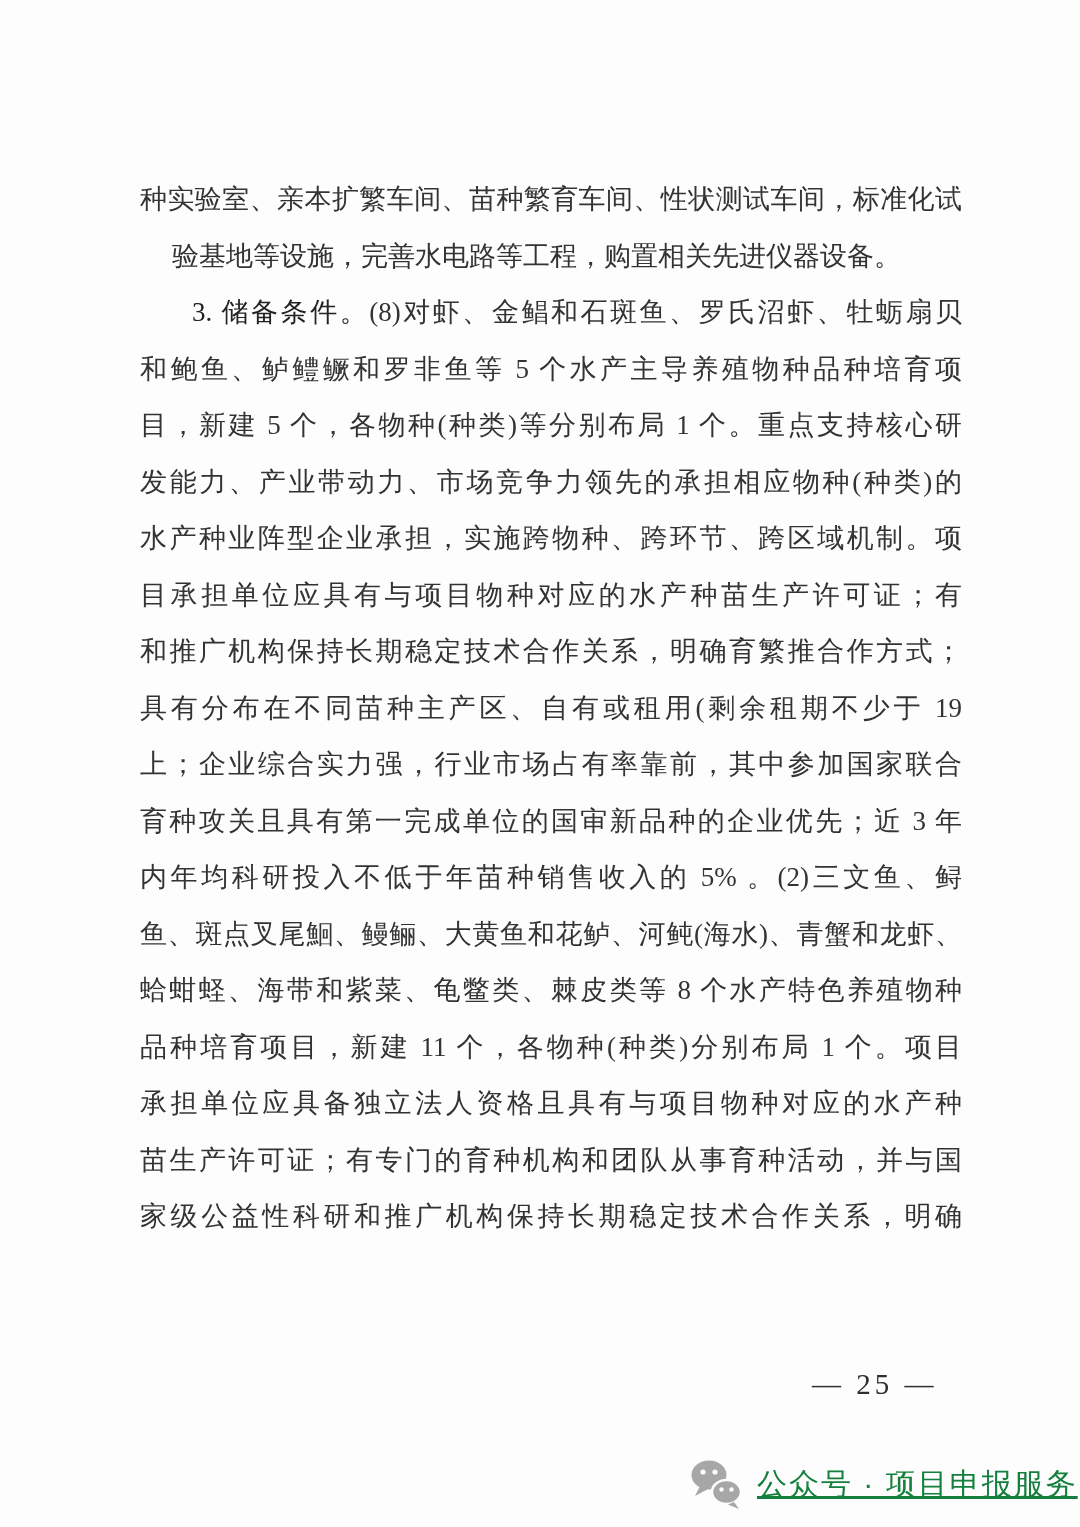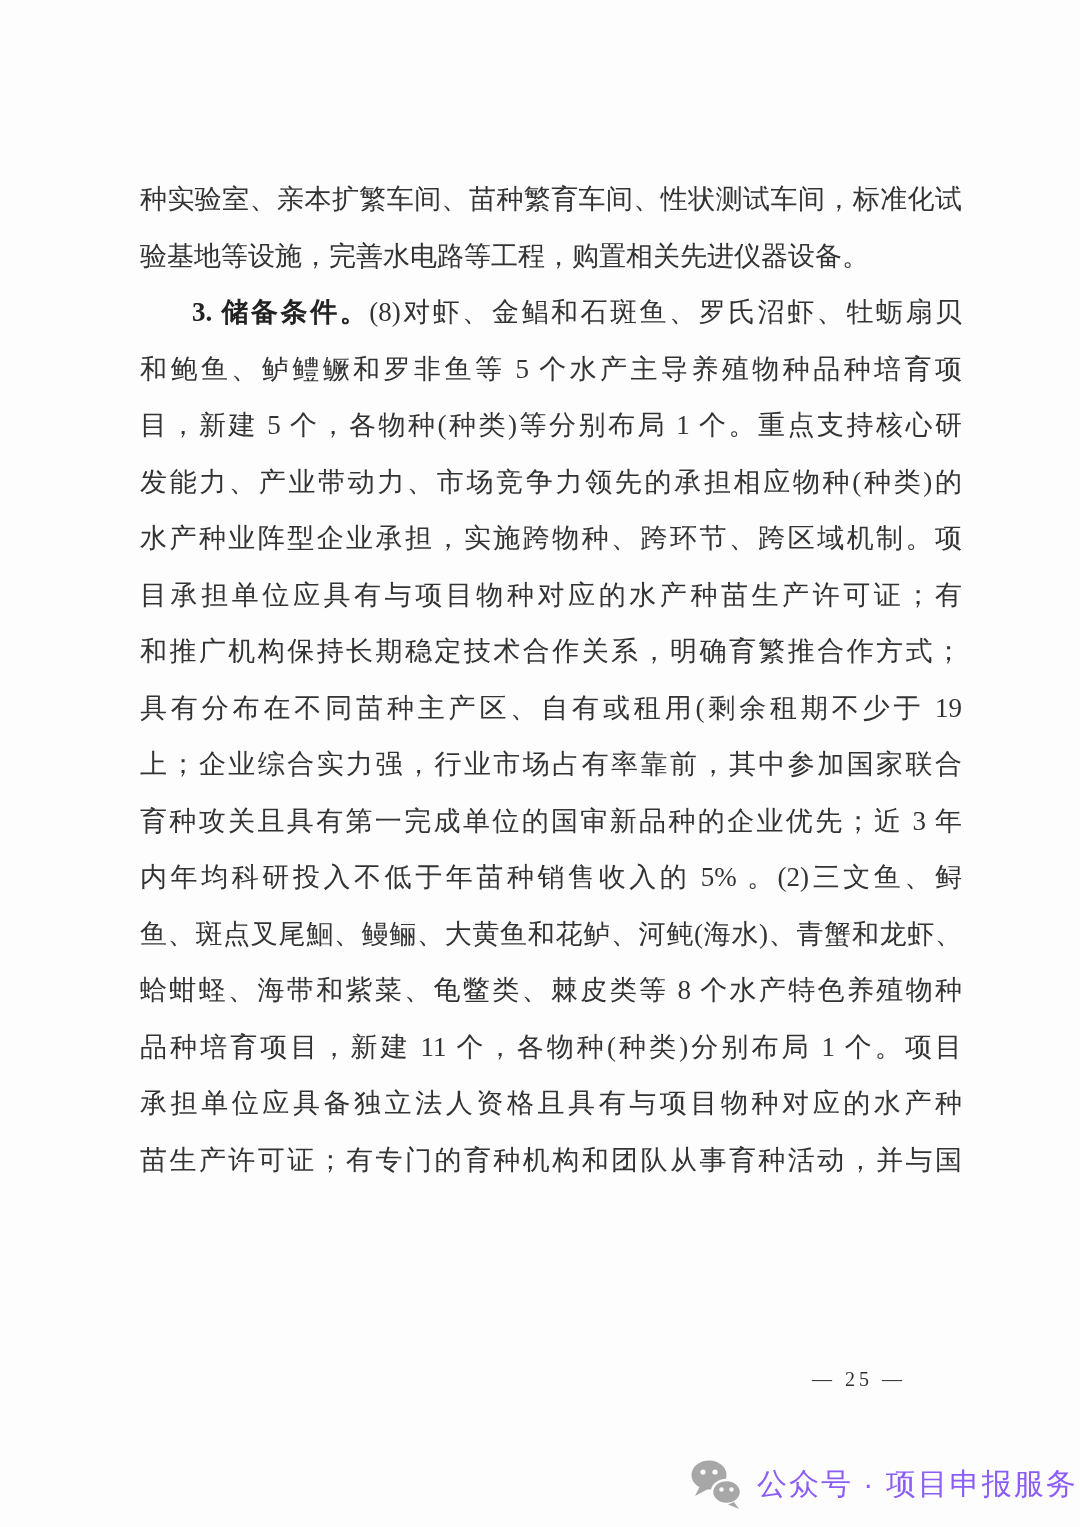--- a/index.html
+++ b/index.html
@@ -27,34 +27,35 @@
   }
   .line {
     height: 56.5px;
     line-height: 56.5px;
     text-align: justify;
     text-align-last: justify;
     overflow: hidden;
   }
   .line.para-end {
     text-align-last: left;
+    margin-left: 32px;
   }
   .line.indent {
     text-indent: 52px;
   }
   .bold {
-    font-weight: 700;
+    font-weight: 400;
     color: #222222;
   }
   .page-num {
     position: absolute;
     left: 812px;
     top: 1368px;
     width: 180px;
-    font-size: 20px;
+    font-size: 29px;
     color: #2f2f2f;
     letter-spacing: 4px;
     font-family: "Liberation Serif", "DejaVu Serif", serif;
   }
   .footer-badge {
     position: absolute;
     left: 690px;
     top: 1458px;
     height: 52px;
     display: flex;
@@ -62,23 +63,24 @@
     gap: 13px;
   }
   .wx-icon {
     display: inline-flex;
     width: 54px;
     height: 50px;
   }
   .wx-text {
     font-family: "Liberation Sans", "DejaVu Sans", sans-serif;
     font-size: 30px;
-    color: #8b5cf6;
+    color: #15803d;
     letter-spacing: 2px;
     white-space: nowrap;
+    text-decoration: underline;
   }
 </style>
 </head>
 <body>
 
 <div class="page">
 
   <div class="text-block">
     <div class="line">种实验室、亲本扩繁车间、苗种繁育车间、性状测试车间，标准化试</div>
     <div class="line para-end">验基地等设施，完善水电路等工程，购置相关先进仪器设备。</div>
@@ -93,20 +95,21 @@
     <div class="line">和推广机构保持长期稳定技术合作关系，明确育繁推合作方式；</div>
     <div class="line">具有分布在不同苗种主产区、自有或租用(剩余租期不少于 19</div>
     <div class="line">上；企业综合实力强，行业市场占有率靠前，其中参加国家联合</div>
     <div class="line">育种攻关且具有第一完成单位的国审新品种的企业优先；近 3 年</div>
     <div class="line">内年均科研投入不低于年苗种销售收入的 5% 。(2)三文鱼、鲟</div>
     <div class="line">鱼、斑点叉尾鮰、鳗鲡、大黄鱼和花鲈、河鲀(海水)、青蟹和龙虾、</div>
     <div class="line">蛤蚶蛏、海带和紫菜、龟鳖类、棘皮类等 8 个水产特色养殖物种</div>
     <div class="line">品种培育项目，新建 11 个，各物种(种类)分别布局 1 个。项目</div>
     <div class="line">承担单位应具备独立法人资格且具有与项目物种对应的水产种</div>
     <div class="line">苗生产许可证；有专门的育种机构和团队从事育种活动，并与国</div>
+    <div class="line">家级公益性科研和推广机构保持长期稳定技术合作关系，明确</div>
   </div>
 
   <div class="page-num">— 25 —</div>
 
   <div class="footer-badge">
     <span class="wx-icon">
       <svg width="54" height="50" viewBox="0 0 54 50" xmlns="http://www.w3.org/2000/svg">
         <ellipse cx="19" cy="16" rx="17.5" ry="14.5" fill="#a7a7a7"></ellipse>
         <path d="M10 27 L5 37 L18 30 Z" fill="#a7a7a7"></path>
         <circle cx="13" cy="13" r="2.6" fill="#fdfdfd"></circle>

